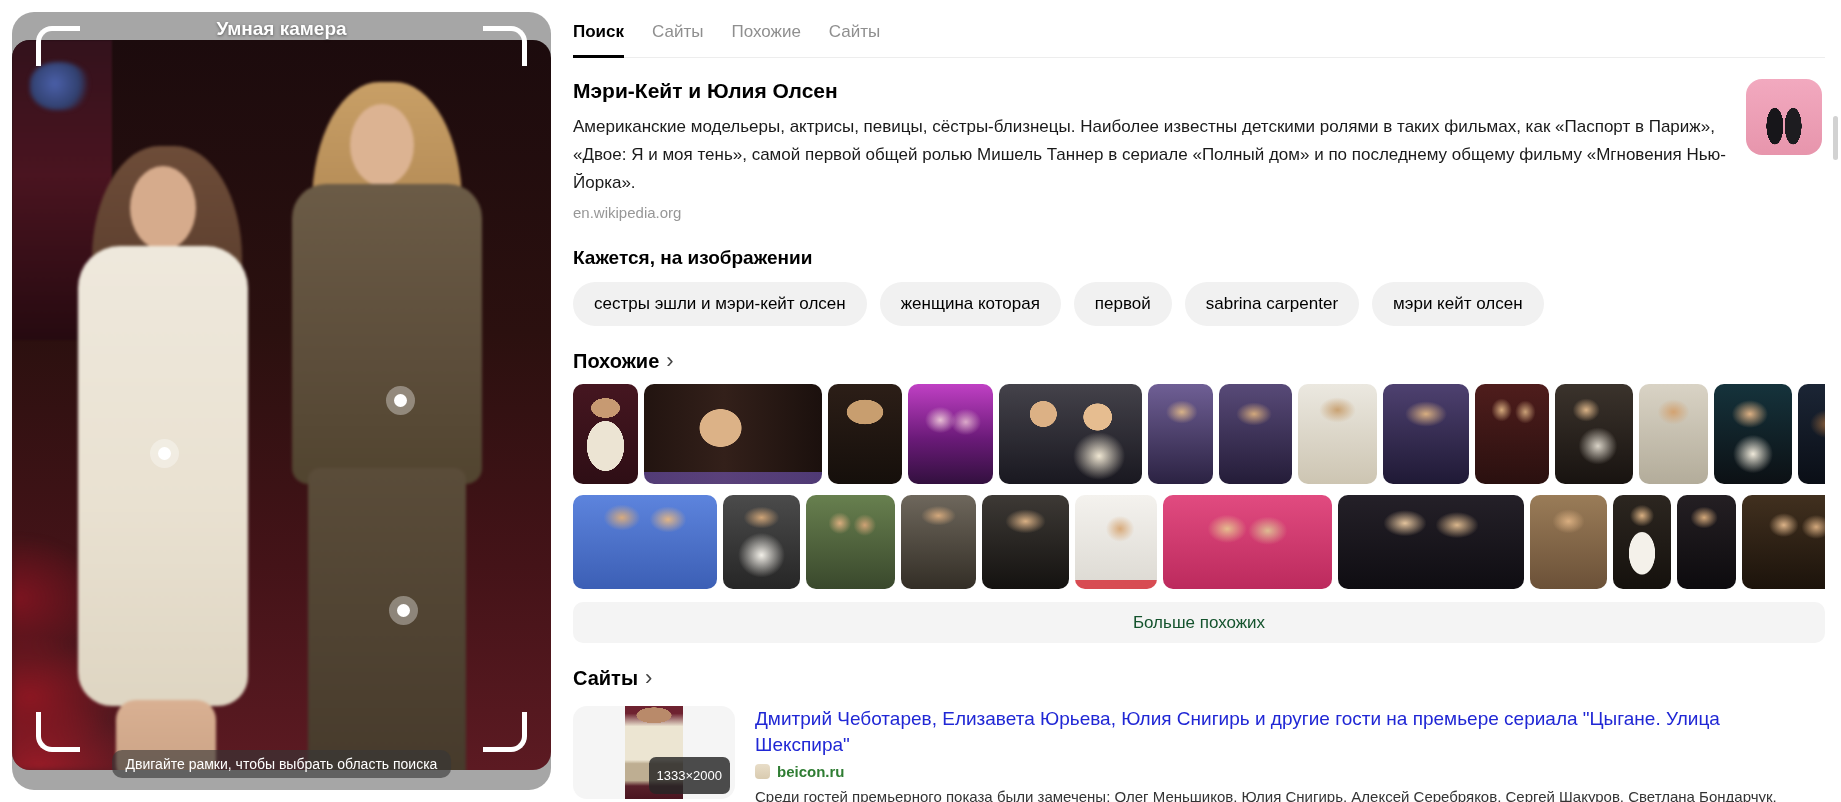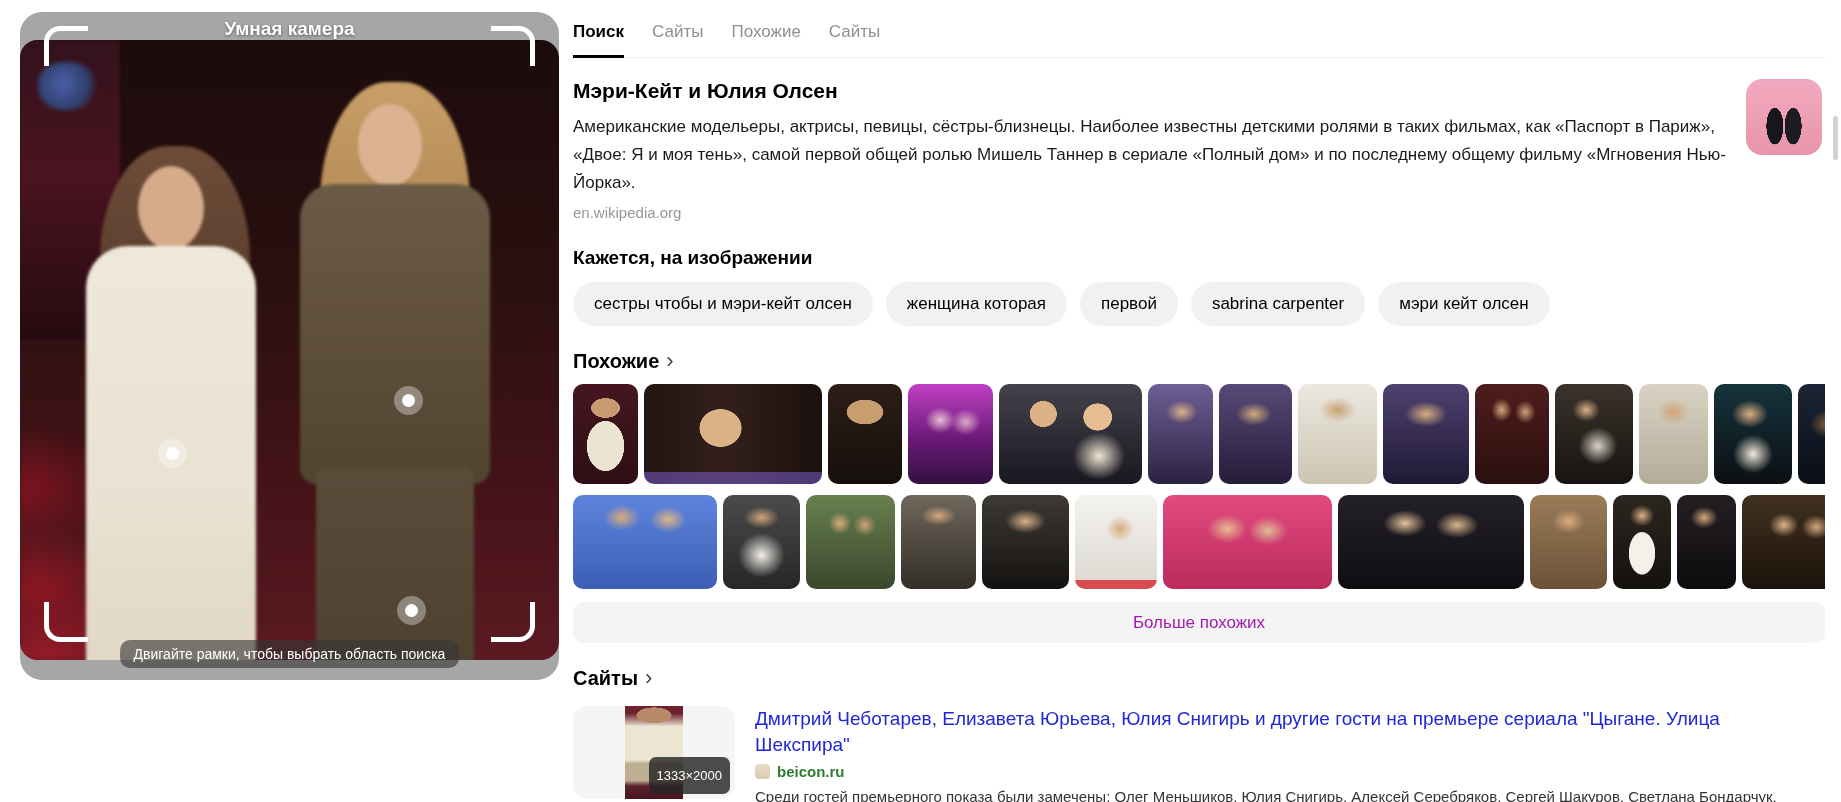--- a/index.html
+++ b/index.html
@@ -1,20 +1,20 @@
 <!DOCTYPE html>
 <html><head>
 <meta charset="utf-8">
 <style>
   * { margin:0; padding:0; box-sizing:border-box; }
   html,body { width:1841px; height:802px; overflow:hidden; background:#fff;
     font-family:"Liberation Sans", sans-serif; color:#1a1a1a; }
 
   
-  .camera-panel { position:absolute; left:20px; top:12px; width:539px; height:668px;
+  .camera-panel { position:absolute; left:12px; top:12px; width:539px; height:778px;
     background:#a6a6a6; border-radius:22px; }
   .camera-photo { position:absolute; left:0; right:0; top:28px; bottom:20px;
     border-radius:18px; overflow:hidden;
     background:linear-gradient(180deg,#1c0b0d 0%,#2b100f 40%,#441318 72%,#5c1a22 100%); }
   .poster { position:absolute; left:0; top:0; width:100px; height:300px;
     background:linear-gradient(180deg,#33121c 0%,#4a1420 45%,#260a10 100%); filter:blur(1px); }
   .poster-hat { position:absolute; left:18px; top:22px; width:62px; height:48px; border-radius:50% 60% 55% 50%;
     background:radial-gradient(circle at 40% 45%, #4a5fa8 0%, #31406e 55%, rgba(0,0,0,0) 75%); filter:blur(2px); }
   .seats { position:absolute; left:0; bottom:0; width:150px; height:330px;
     background:radial-gradient(120px 90px at 12% 78%, #8c1722 0%, rgba(0,0,0,0) 70%),
@@ -77,21 +77,21 @@
   .section-heading { margin-top:24px; font-size:20px; font-weight:700; color:#000;
     display:flex; align-items:center; gap:7px; width:max-content; cursor:pointer; }
   .chev { font-size:22px; font-weight:400; color:#444; line-height:1; transform:translateY(-1px); }
 
   .thumb-row { display:flex; gap:6px; margin-top:11px; overflow:hidden; border-radius:0; }
   .thumb { flex:0 0 auto; border-radius:10px; background:#ddd; }
   .thumb-row.r1 .thumb { height:100px; }
   .thumb-row.r2 .thumb { height:94px; }
 
   .more-btn { margin-top:13px; width:100%; height:41px; background:#f4f4f4; border:none;
-    border-radius:10px; font-size:17px; color:#a21caf; cursor:pointer; font-family:inherit; }
+    border-radius:10px; font-size:17px; color:#14532d; cursor:pointer; font-family:inherit; }
 
   .sites { margin-top:22px; }
   .result { display:flex; gap:20px; margin-top:16px; }
   .result-thumb { position:relative; flex:0 0 162px; height:93px; border-radius:14px; overflow:hidden; }
   .result-thumb.contained { background:#f5f5f5; display:flex; align-items:center; justify-content:center; }
   .result-thumb.contained .inner-img { width:58px; height:93px; }
   .size-badge { position:absolute; right:5px; bottom:5px; background:rgba(38,38,38,.82); color:#fff;
     font-size:13px; padding:11px 8px; border-radius:7px; }
   .result-body { flex:1; min-width:0; }
   .result-title { font-size:19px; line-height:26px; color:#2027d5; cursor:pointer; max-width:1060px; }
@@ -148,21 +148,21 @@
 
   <div class="entity">
     <div class="entity-title">Мэри-Кейт и Юлия Олсен</div>
     <div class="entity-desc">Американские модельеры, актрисы, певицы, сёстры-близнецы. Наиболее известны детскими ролями в таких фильмах, как «Паспорт в Париж», «Двое: Я и моя тень», самой первой общей ролью Мишель Таннер в сериале «Полный дом» и по последнему общему фильму «Мгновения Нью-Йорка».</div>
     <div class="entity-source">en.wikipedia.org</div>
     <div class="entity-thumb"></div>
   </div>
 
   <div class="guess-heading">Кажется, на изображении</div>
   <div class="chips" id="chips">
-      <div class="chip">сестры чтобы и мэри-кейт олсен</div>
+      <div class="chip">сестры эшли и мэри-кейт олсен</div>
       <div class="chip">женщина которая</div>
       <div class="chip">первой</div>
       <div class="chip">sabrina carpenter</div>
       <div class="chip">мэри кейт олсен</div>
     </div>
 
   <div class="section-heading">
     <span>Похожие</span>
     <span class="chev">›</span>
   </div>

